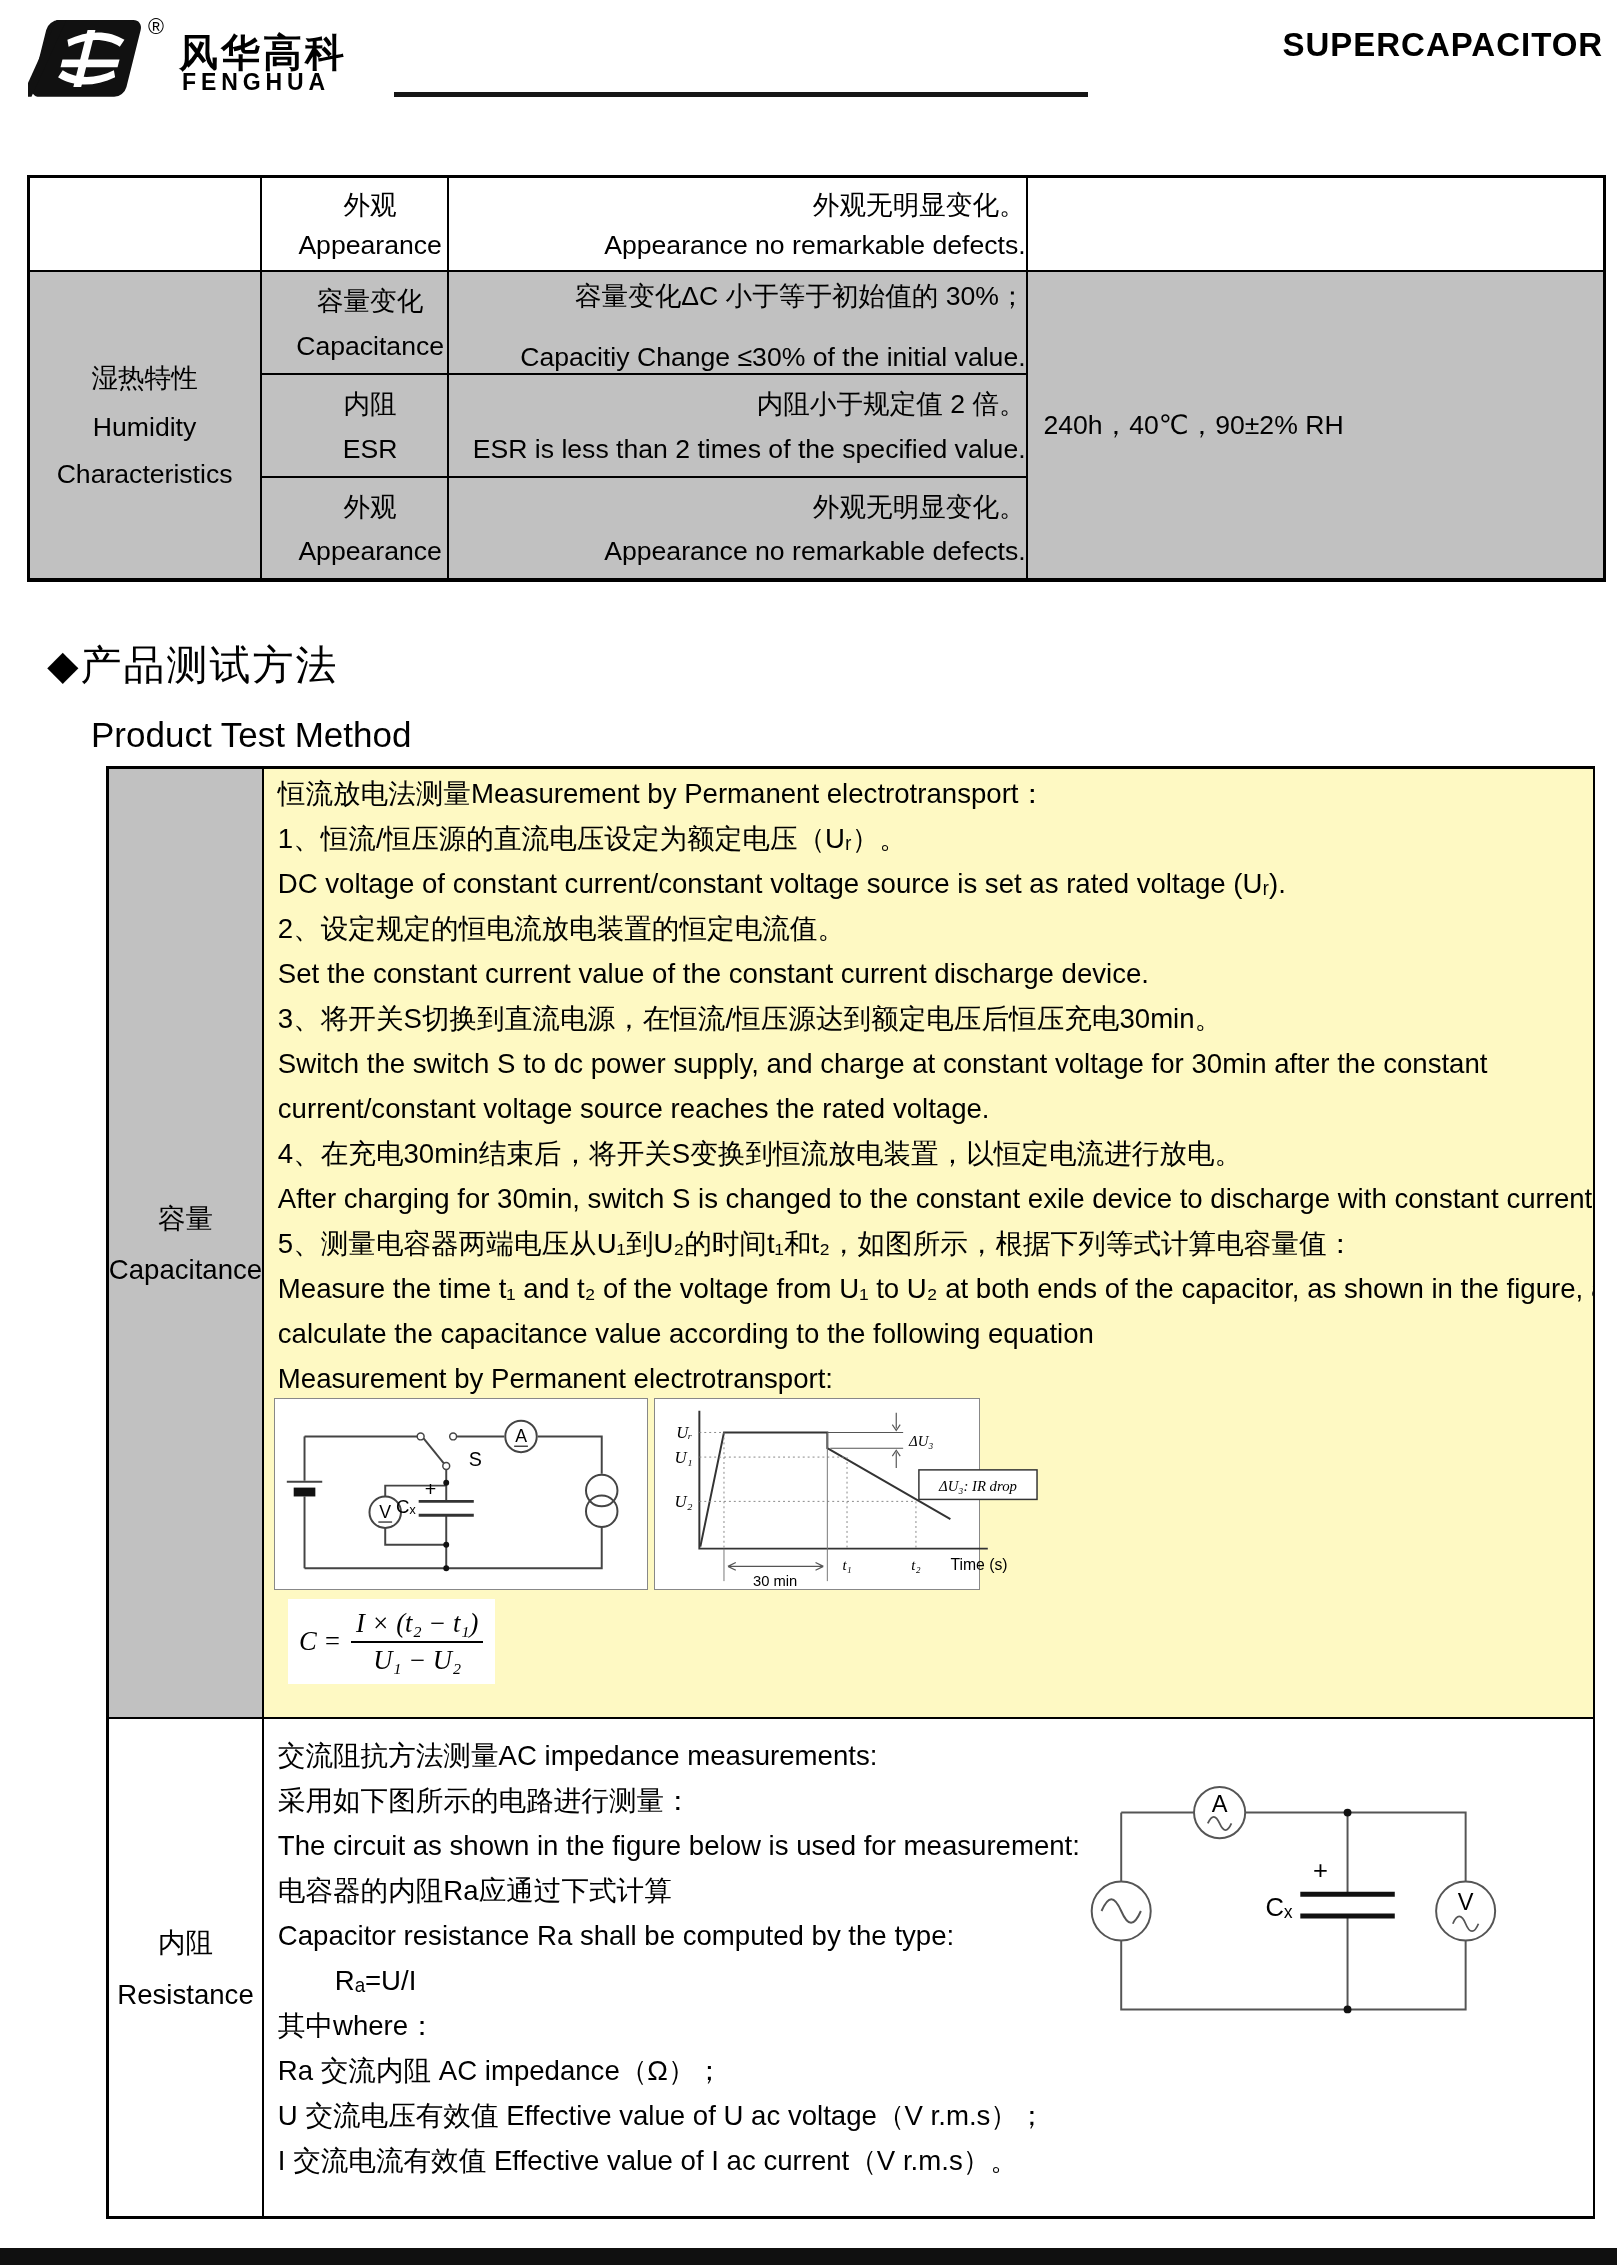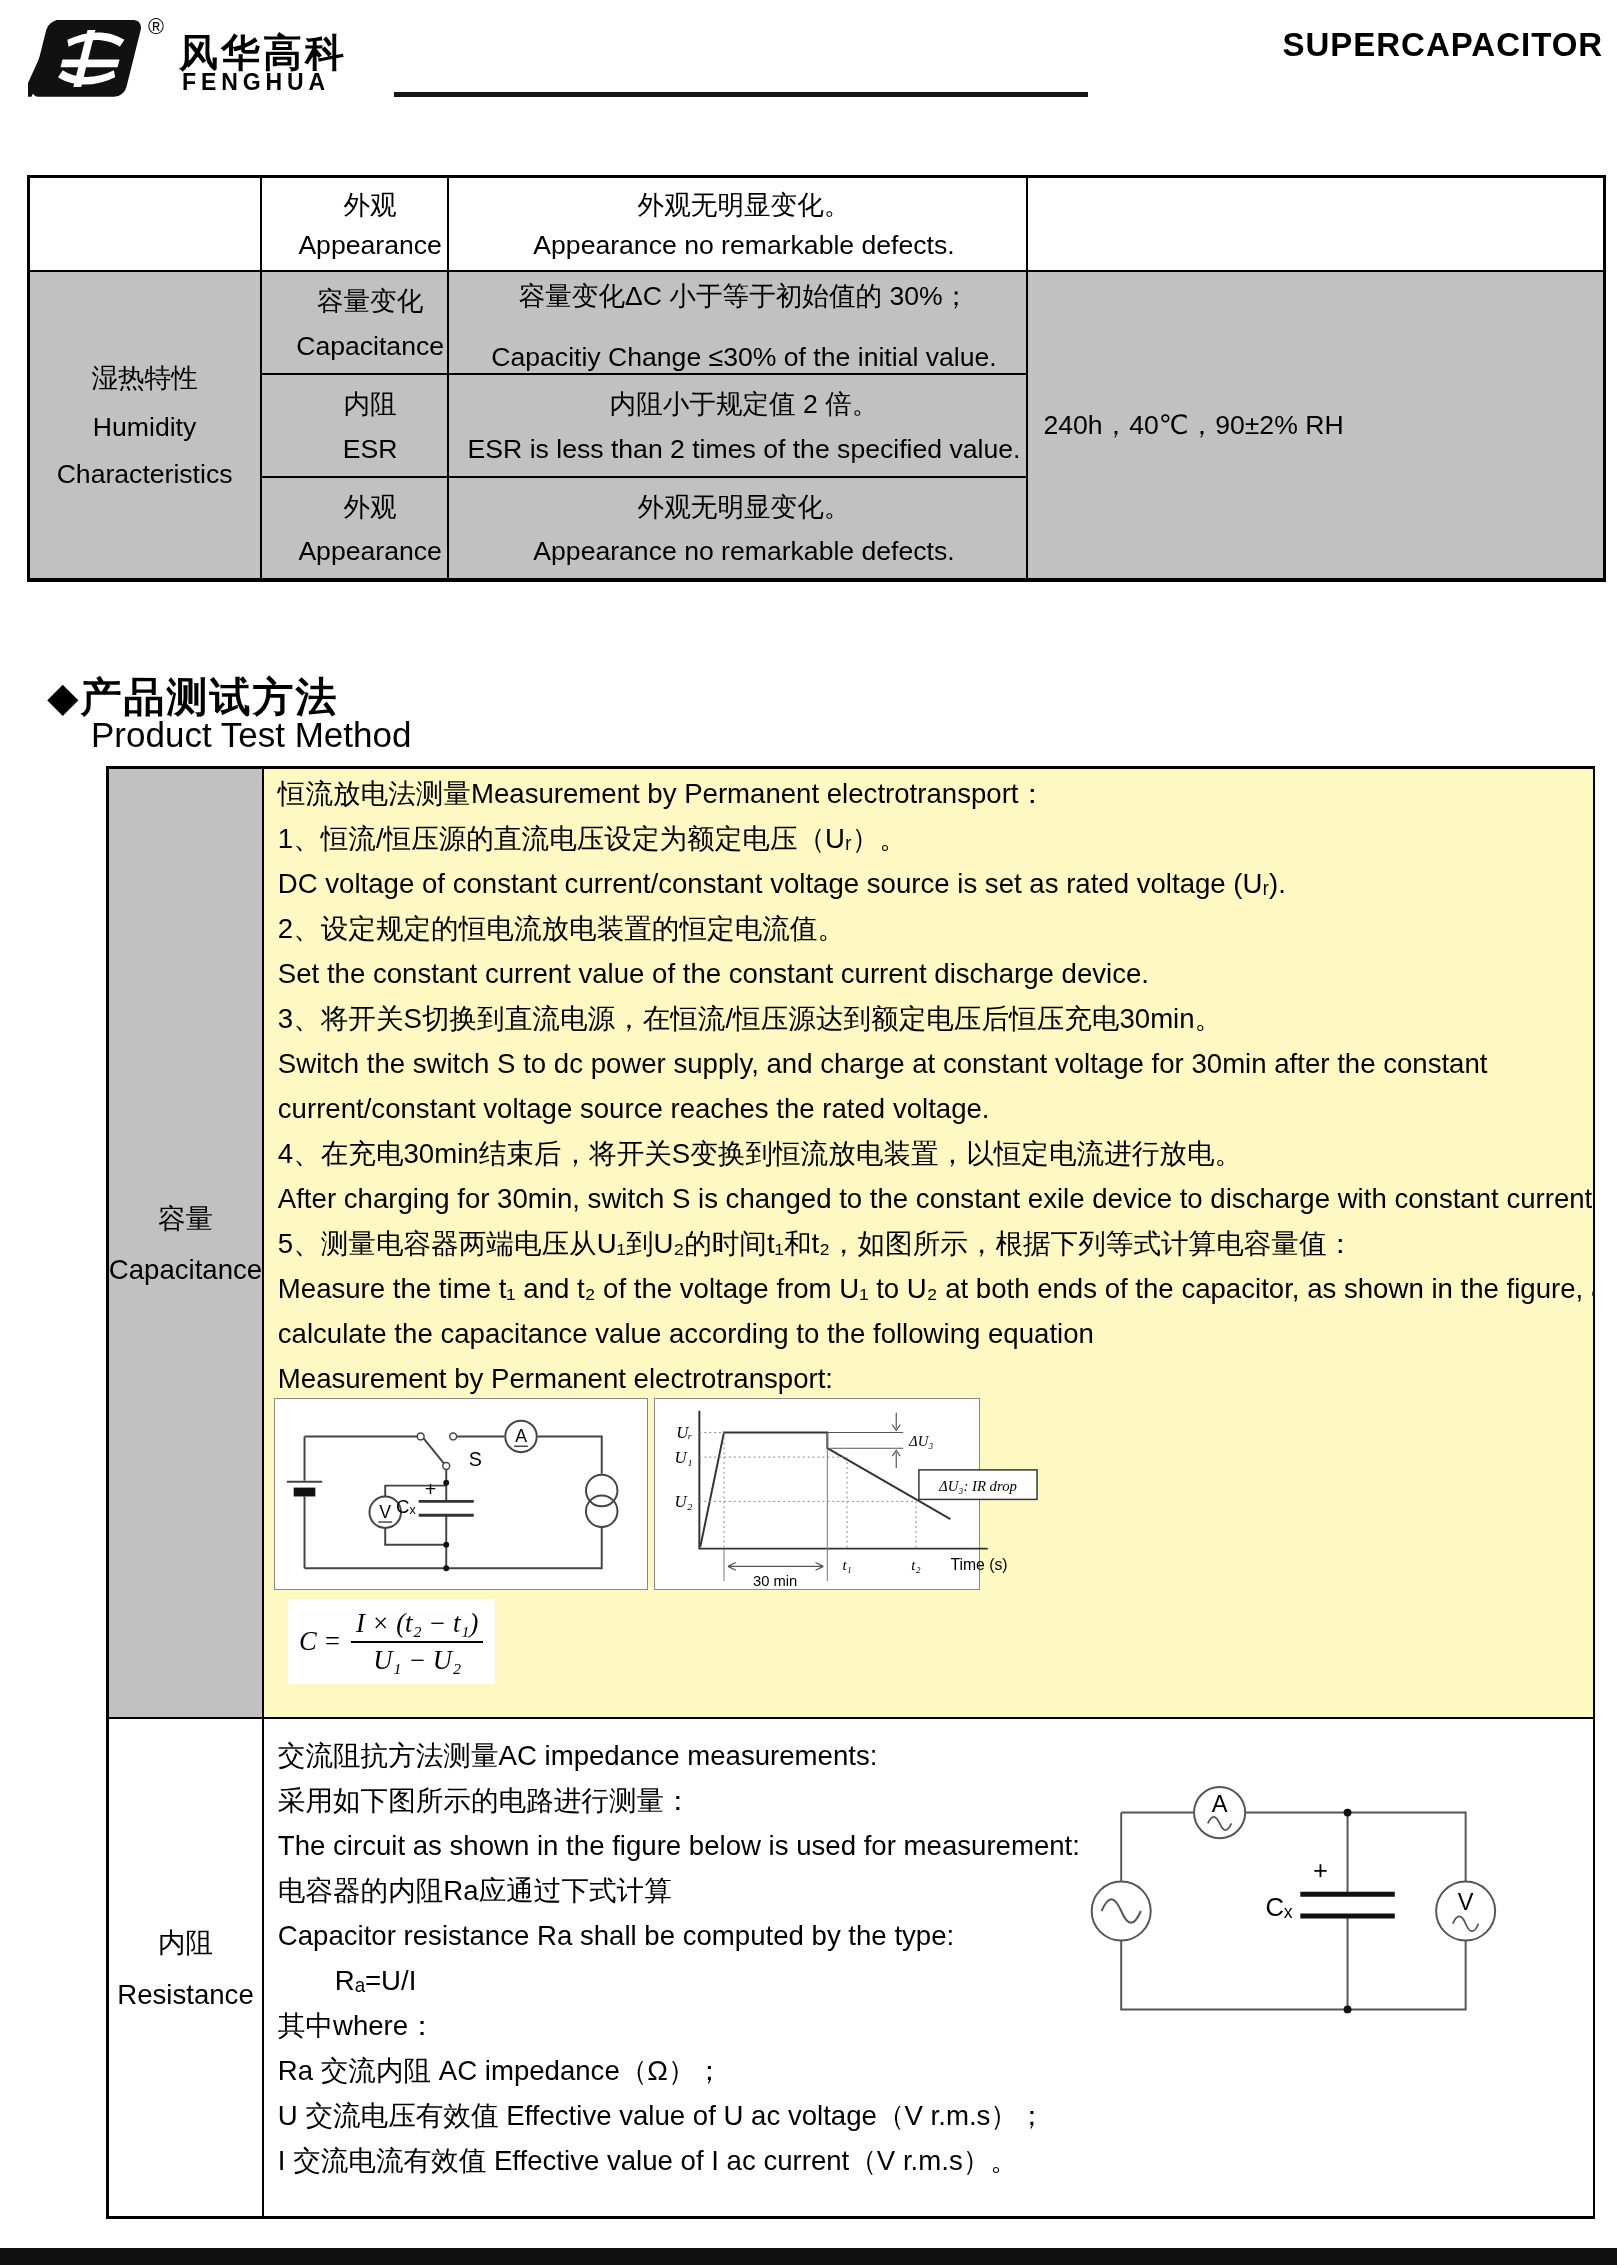--- a/index.html
+++ b/index.html
@@ -16,30 +16,30 @@
   .header-title{right:13.8px;top:25.6px;font-size:33px;font-weight:bold;letter-spacing:1px;}
 
   
   .t1{left:26.6px;top:175px;width:1579px;height:407px;background:#000;border:3px solid #000;
       display:grid;grid-template-columns:230px 185px 577px 575px;grid-template-rows:92px 101px 101px 100px;
       gap:2px;box-sizing:border-box;}
   .cell{background:#c1c1c1;display:flex;flex-direction:column;justify-content:space-around;
         padding:5.9px 0;box-sizing:border-box;font-size:26.6px;}
   .cell.white{background:#fff;}
   .c-item{align-items:center;text-align:center;padding-left:32px;}
-  .c-desc{align-items:center;padding-left:13.8px;}
+  .c-desc{align-items:flex-end;padding-left:13.8px;}
   .c-head{align-items:center;justify-content:center;gap:15.8px;text-align:center;}
   .c-cond{justify-content:center;align-items:flex-start;padding-left:15.8px;}
   .g11{grid-area:1/1;} .g12{grid-area:1/2;} .g13{grid-area:1/3;} .g14{grid-area:1/4;}
   .g21{grid-area:2/1/5/2;} .g22{grid-area:2/2;} .g23{grid-area:2/3;gap:28px;}
   .g32{grid-area:3/2;} .g33{grid-area:3/3;} .g42{grid-area:4/2;} .g43{grid-area:4/3;}
   .g24{grid-area:2/4/5/5;}
 
   
-  .sec-cn{left:47px;top:670px;font-size:41px;font-weight:bold;letter-spacing:2px;}
+  .sec-cn{left:47px;top:638px;font-size:41px;font-weight:normal;letter-spacing:2px;}
   .sec-en{left:91px;top:715px;font-size:35px;}
 
   
   .t2{left:106px;top:766px;width:1489px;height:1453px;background:#000;border:3px solid #000;
       display:grid;grid-template-columns:153px 1329px;grid-template-rows:948px 497px;gap:2px;box-sizing:border-box;}
   .t2 .hcell{display:flex;flex-direction:column;justify-content:center;align-items:center;
       gap:17.7px;font-size:27.6px;text-align:center;}
   .hcap{background:#c1c1c1;}
   .hres{background:#fff;}
   .ccap{background:#fef9c3;position:relative;overflow:hidden;}

